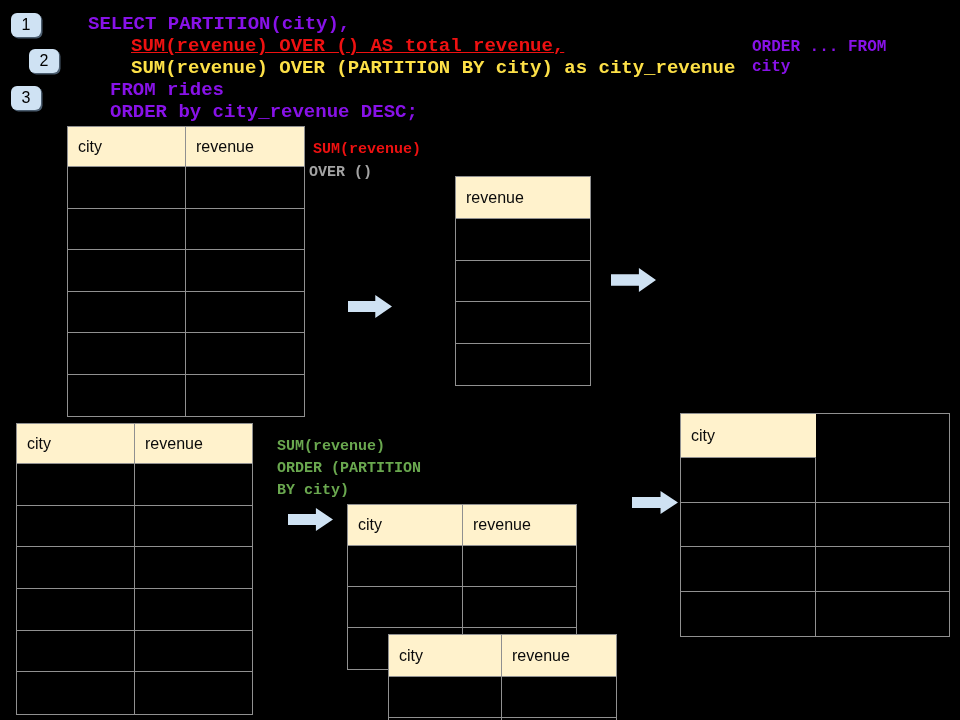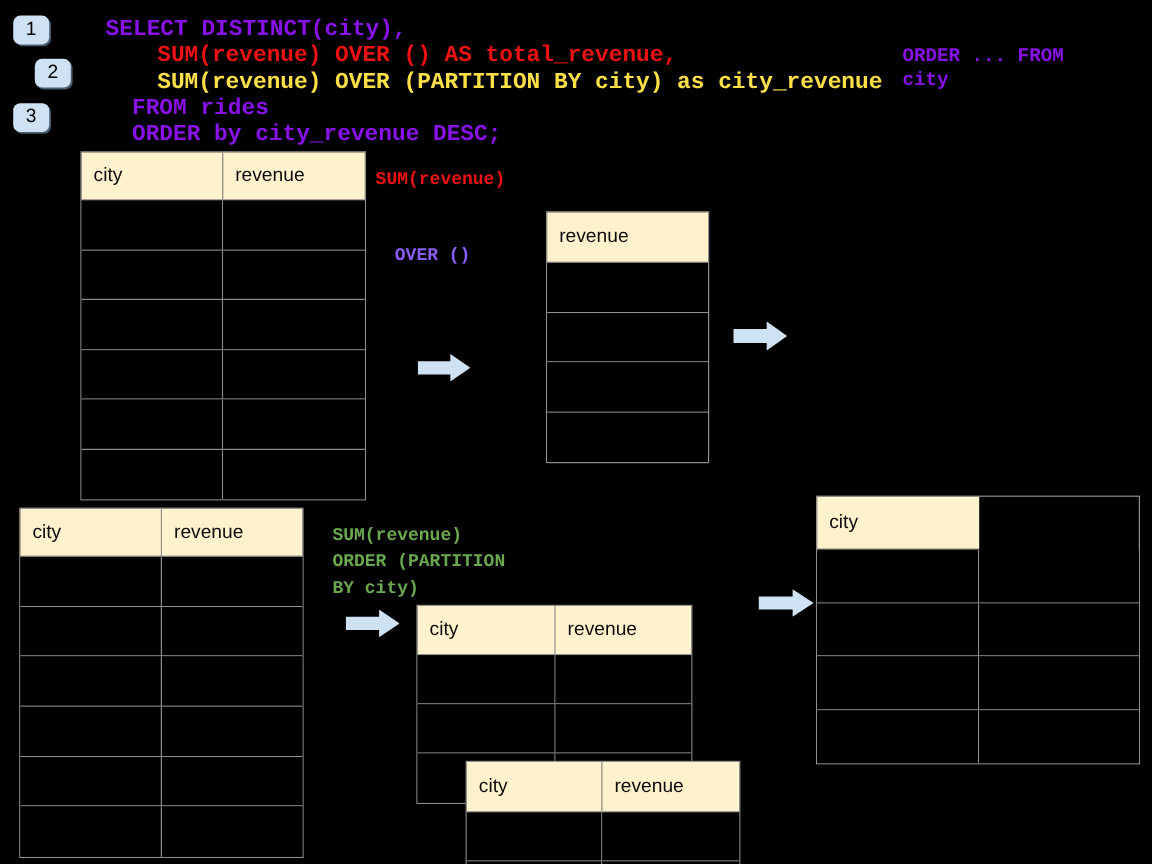--- a/index.html
+++ b/index.html
@@ -34,31 +34,31 @@
   .trow .hcell:last-child,.trow .bcell:last-child{border-right:none;}
   .trow.last .bcell{border-bottom:none;}
 </style>
 </head>
 <body>
 
 <div class="abs badge" style="left: 11px; top: 13px; background: rgb(207, 226, 243);">1</div>
 <div class="abs badge" style="left: 29px; top: 49px; background: rgb(207, 226, 243);">2</div>
 <div class="abs badge" style="left: 11px; top: 86px; background: rgb(207, 226, 243);">3</div>
 
-<div class="abs mono sqlline" style="left: 88px; top: 13px; color: rgb(136, 18, 232);">SELECT DISTINCT(city),</div>
-<div class="abs mono sqlline" style="left: 131px; top: 35px; color: rgb(238, 17, 17);">SUM(revenue) OVER () AS total_revenue,</div>
+<div class="abs mono sqlline" style="left: 88px; top: 13px; color: rgb(136, 18, 232);">SELECT PARTITION(city),</div>
+<div class="abs mono sqlline" style="left: 131px; top: 35px; color: rgb(238, 17, 17); text-decoration: underline;">SUM(revenue) OVER () AS total_revenue,</div>
 <div class="abs mono sqlline" style="left: 131px; top: 57px; color: #fde047;">SUM(revenue) OVER (PARTITION BY city) as city_revenue</div>
 <div class="abs mono sqlline" style="left: 110px; top: 79px; color: rgb(136, 18, 232);">FROM rides</div>
 <div class="abs mono sqlline" style="left: 110px; top: 101px; color: rgb(136, 18, 232);">ORDER by city_revenue DESC;</div>
 
 <div class="abs mono note" style="left: 752px; top: 37px; color: rgb(136, 18, 232);">ORDER ... FROM</div>
 <div class="abs mono note" style="left: 752px; top: 57px; color: rgb(136, 18, 232);">city</div>
 
 <div class="abs mono lbl" style="left: 313px; top: 139px; color: rgb(238, 17, 17);">SUM(revenue)</div>
-<div class="abs mono lbl" style="left: 329px; top: 162px; color: #8b5cf6; margin-top: 41px;">OVER ()</div>
+<div class="abs mono lbl" style="left: 309px; top: 162px; color: #a3a3a3;">OVER ()</div>
 
 <div class="abs mono lbl" style="left: 277px; top: 436px; color: rgb(106, 168, 79);">SUM(revenue)</div>
 <div class="abs mono lbl" style="left: 277px; top: 458px; color: rgb(106, 168, 79);">ORDER (PARTITION</div>
 <div class="abs mono lbl" style="left: 277px; top: 480px; color: rgb(106, 168, 79);">BY city)</div>
 
 <div class="abs tbl" style="left:67px;top:126px;width:236px;">
     <div class="trow" style="height: 40px;">
       <div class="hcell" style="width: 118px;">city</div>
       <div class="hcell" style="width: 118px;">revenue</div>
     </div>

